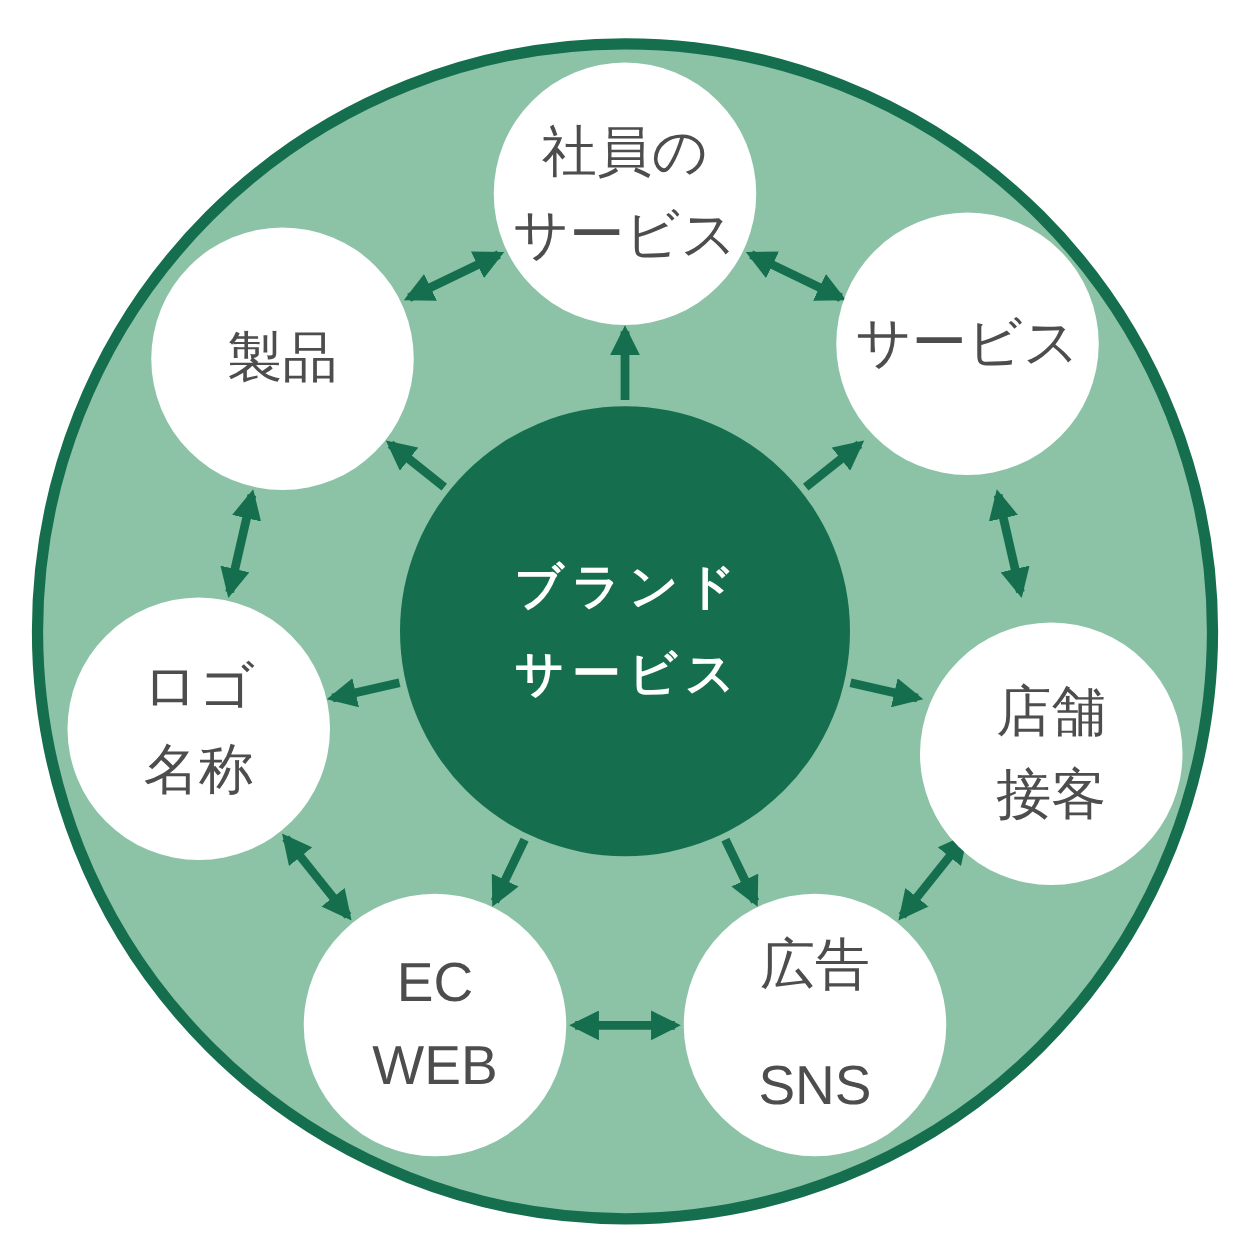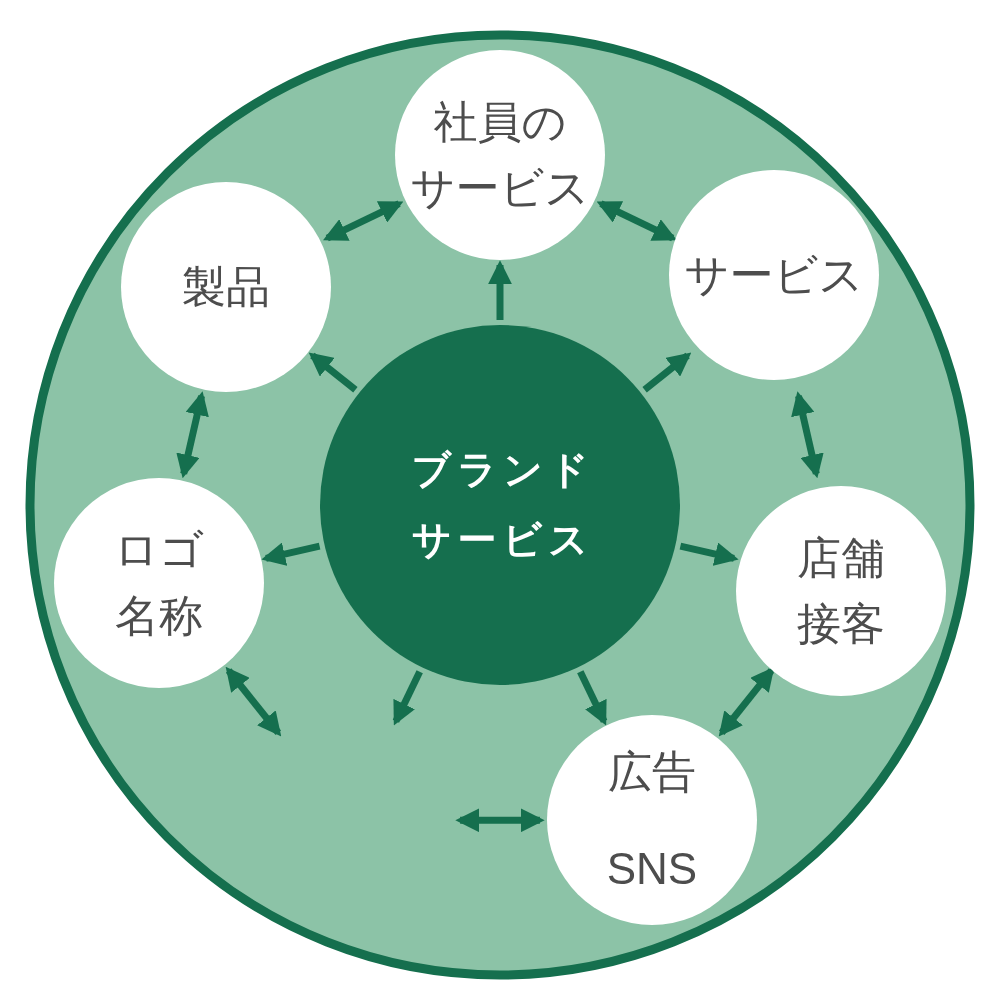--- a/index.html
+++ b/index.html
@@ -106,30 +106,34 @@
   <div class="node satellite" style="left:395px; top:50px;">
     <span class="line">社員の</span>
     <span class="line">サービス</span>
   </div>
 
   <div class="node satellite" style="left:669px; top:170px;">
     <span class="line">サービス</span>
     <span class="line"></span>
   </div>
 
-  <div class="node satellite" style="left:736px; top:486px;">
+  <div class="node satellite" style="left:736px; top:498px;">
     <span class="line">店舗</span>
     <span class="line">接客</span>
   </div>
 
   <div class="node satellite" style="left:547px; top:715px;gap:31px;">
     <span class="line">広告</span>
     <span class="line">SNS</span>
   </div>
 
+  <div class="node satellite" style="left:243px; top:715px;">
+    <span class="line">EC</span>
+    <span class="line">WEB</span>
+  </div>
 
   <div class="node satellite" style="left:121px; top:182px;">
     <span class="line">製品</span>
     <span class="line"></span>
   </div>
 
   <div class="node satellite" style="left:54px; top:478px;">
     <span class="line">ロゴ</span>
     <span class="line">名称</span>
   </div>

